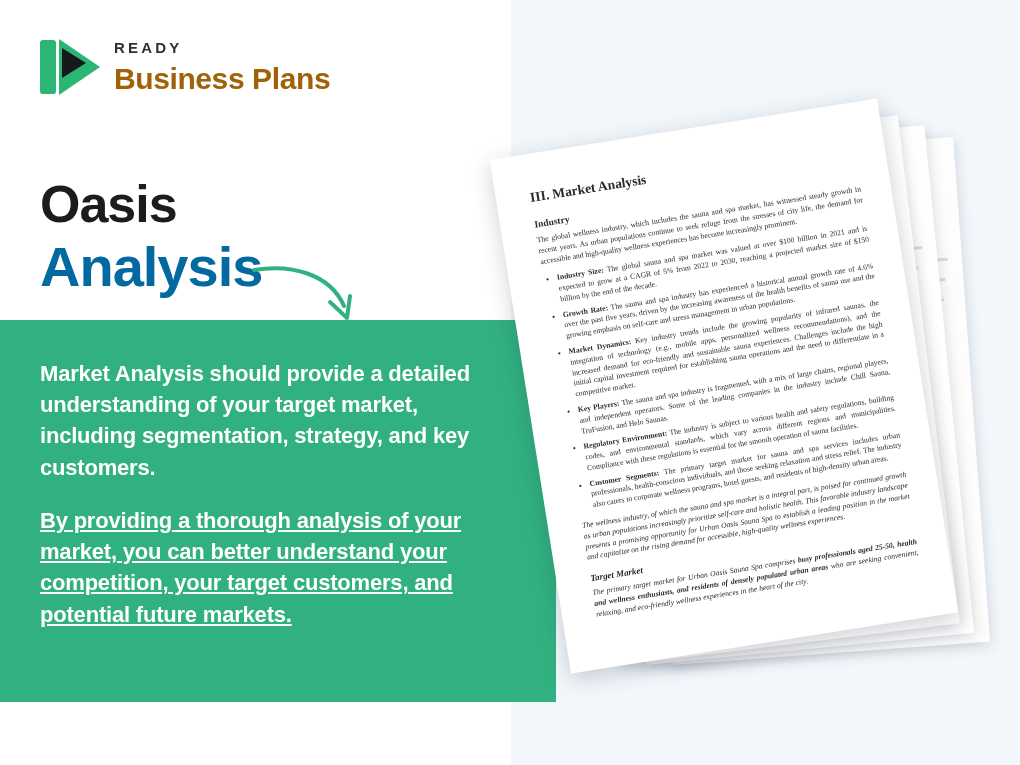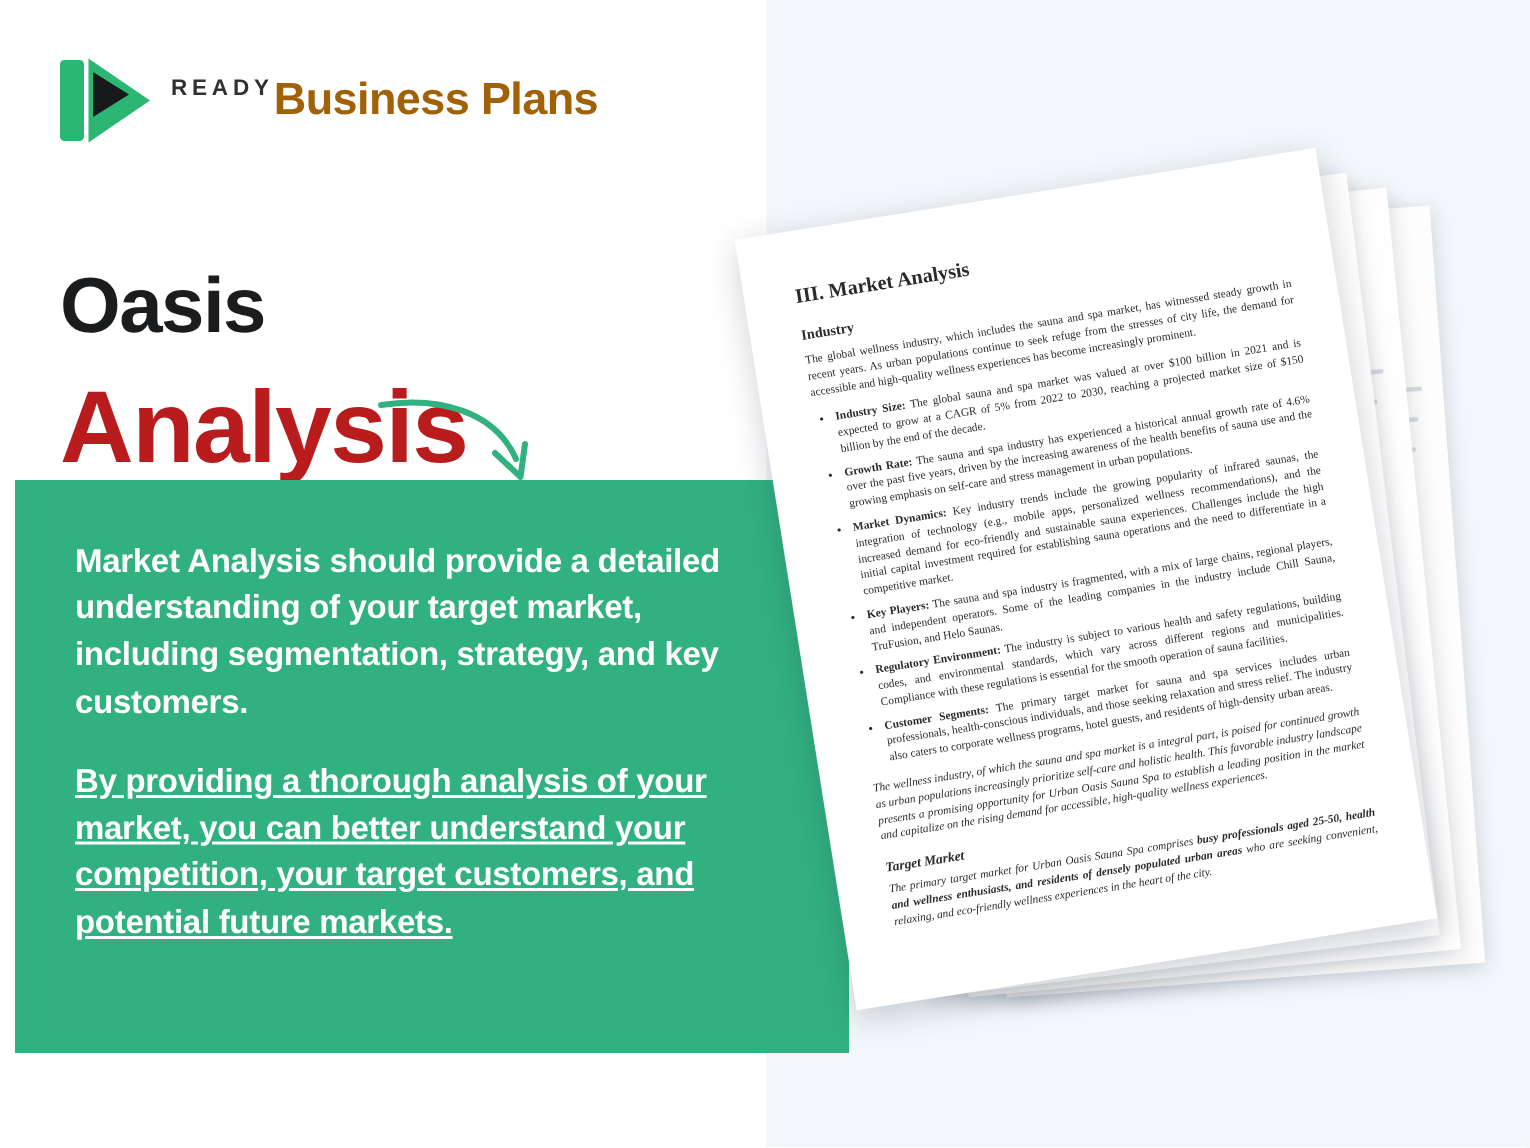--- a/index.html
+++ b/index.html
@@ -53,21 +53,21 @@
     border-bottom: 28px solid transparent;
   }
   .logo-mark .tri-dark {
     position: absolute;
     left: 22px; top: 12px;
     width: 0; height: 0;
     border-left: 24px solid #17181a;
     border-top: 15px solid transparent;
     border-bottom: 15px solid transparent;
   }
-  .logo-text { display: flex; justify-content: flex-end; }
+  .logo-text { display: flex; flex-direction: column; justify-content: flex-end; }
   .logo-ready {
     font-size: 15px;
     font-weight: bold;
     letter-spacing: 3.2px;
     color: #2f3133;
     margin-bottom: 6px;
   }
   .logo-name {
     font-size: 30px;
     font-weight: bold;
@@ -82,39 +82,39 @@
     line-height: 1.02;
   }
   .headline .l1 {
     font-size: 52px;
     font-weight: bold;
     color: #1a1c1e;
     letter-spacing: -1px;
     display: block;
   }
   .headline .l2 {
-    font-size: 68px;
-    font-weight: bold;
-    color: #b91c1c;
+    font-size: 56px;
+    font-weight: bold;
+    color: #0369a1;
     letter-spacing: -1px;
     display: block;
-    margin-top: 20px;
+    margin-top: 7px;
   }
 
   
   .arrow-wrap {
     position: absolute;
     left: 252px; top: 258px;
     width: 120px; height: 70px;
   }
 
   
   .green-panel {
     position: absolute;
-    left: 10px; top: 320px;
+    left: 0; top: 320px;
     width: 556px; height: 382px;
     background: #31b180;
   }
   .green-panel p {
     color: #ffffff;
     font-size: 22px;
     font-weight: bold;
     line-height: 1.42;
     letter-spacing: -0.2px;
   }

